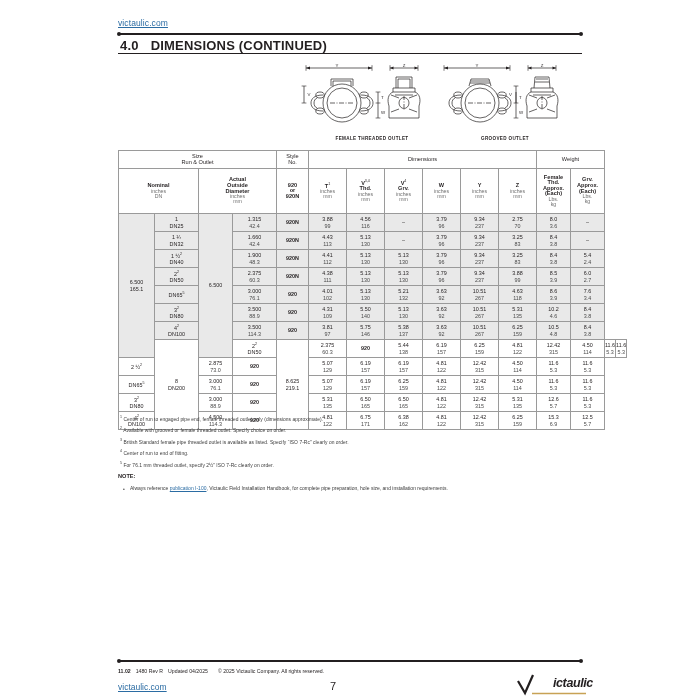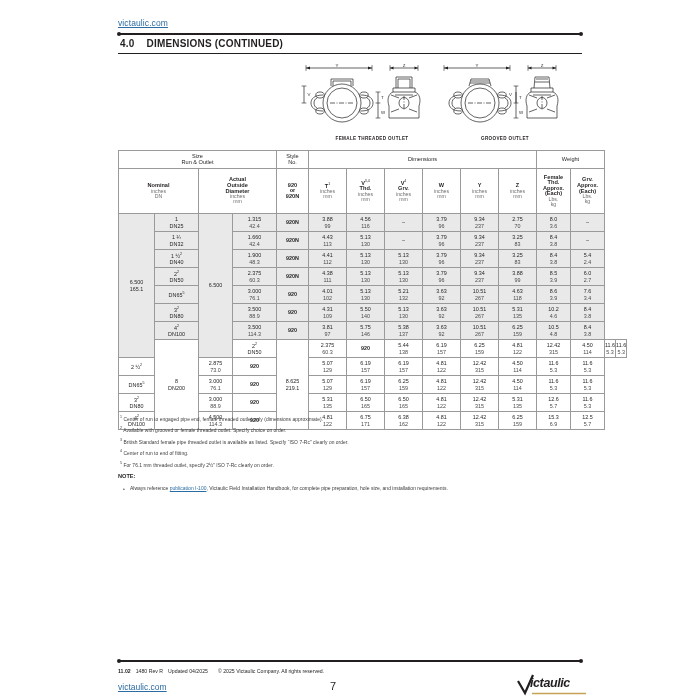--- a/index.html
+++ b/index.html
@@ -41,21 +41,21 @@
     top: -1px;
     width: 4px; height: 4px;
     background: #231f20;
     border-radius: 50%;
   }
   .rule-top:before { left: -1px; }
   .rule-top:after { right: -1px; }
   .sec-title {
     position: absolute;
     left: 120px; top: 28px;
-    font-size: 10px;
+    font-size: 13px;
     font-weight: bold;
     letter-spacing: .2px;
   }
   .sec-title .num { margin-right: 12px; }
   .rule-sec {
     position: absolute;
     left: 118px; top: 43px;
     width: 464px; height: 1.4px;
     background: #231f20;
   }
@@ -208,20 +208,21 @@
     width: 72px; height: 22px;
   }
   .logo-txt {
     position: absolute;
     left: 14px; top: 2px;
     font-size: 12.5px;
     font-weight: bold;
     font-style: italic;
     letter-spacing: -.4px;
     color: #231f20;
+    padding-left: 23px;
   }
 </style>
 </head>
 <body>
 
 <div class="page">
 
   <a class="hdr-link" href="#">victaulic.com</a>
   <div class="rule-top"></div>
   <div class="sec-title">

